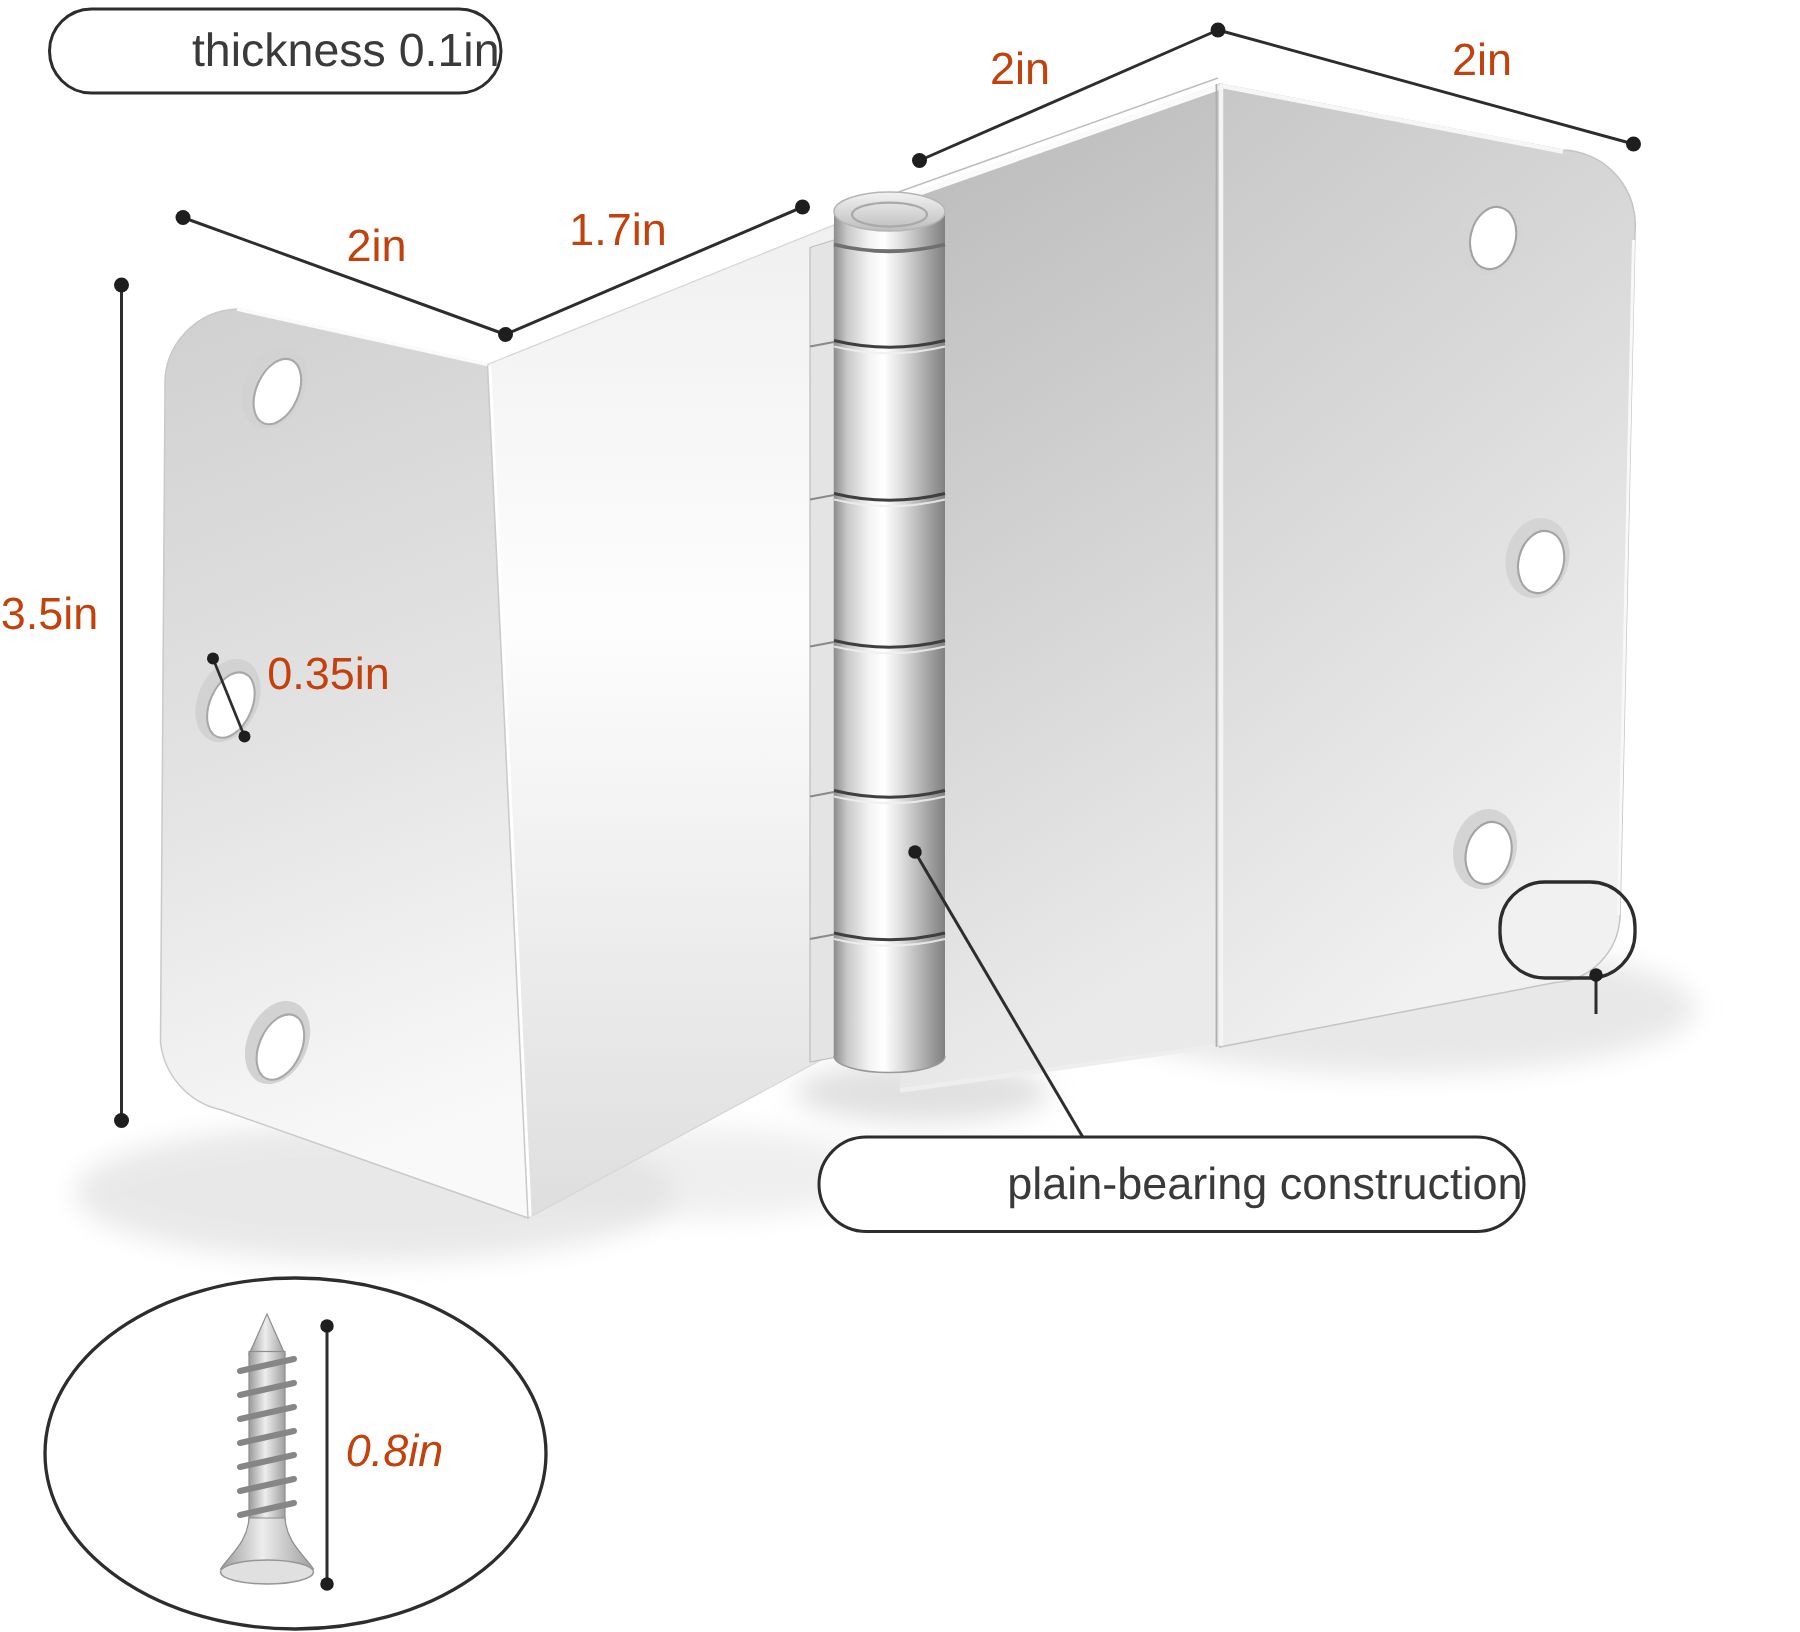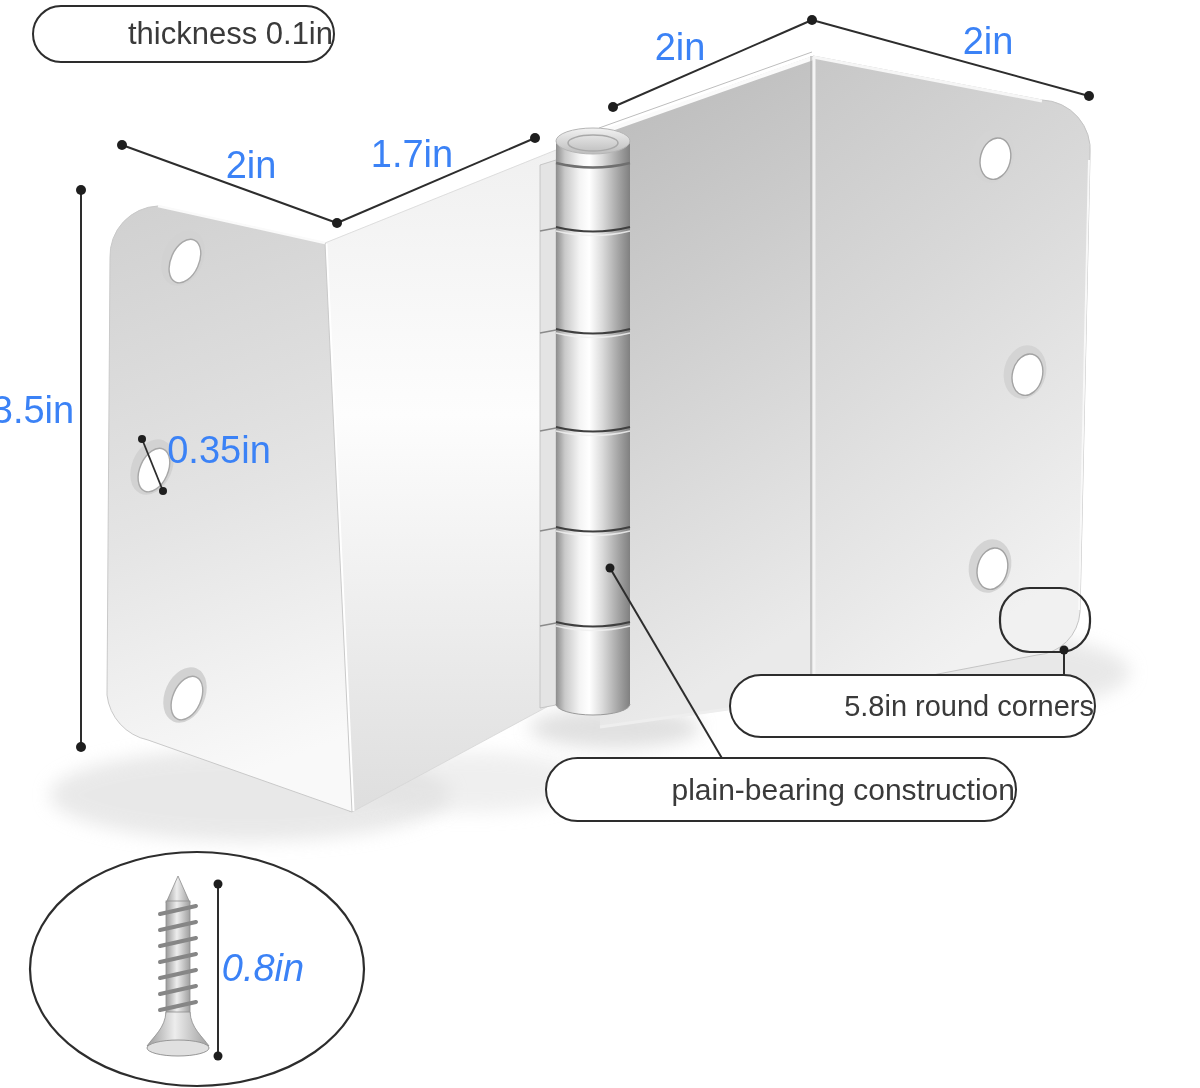--- a/index.html
+++ b/index.html
@@ -10,21 +10,21 @@
   .art{position:absolute;left:0;top:0;width:1200px;height:1088px;}
   .pill{
     position:absolute;display:flex;align-items:center;justify-content:flex-end;
     border:2.5px solid #2d2d2d;background:#ffffff;color:#3a3a3a;
     border-radius:40px;white-space:nowrap;z-index:3;
   }
   .pill-thickness{left:32px;top:5px;width:299px;height:54px;font-size:31px;}
   .pill-corner{left:729px;top:674px;width:363px;height:60px;font-size:29px;}
   .pill-bearing{left:545px;top:757px;width:468px;height:61px;font-size:30px;}
   .dim{
-    position:absolute;transform:translate(-50%,-50%);font-size:38px;color:#3b82f6;
+    position:absolute;transform:translate(-50%,-50%);font-size:30px;color:#c2410c;
     white-space:nowrap;z-index:3;
   }
   .dim-2a{left:680px;top:47px;}
   .dim-2b{left:988px;top:41px;}
   .dim-2c{left:251px;top:165px;}
   .dim-17{left:412px;top:154px;}
   .dim-35{left:33px;top:410px;}
   .dim-035{left:219px;top:450px;}
   .dim-08{left:263px;top:968px;font-style:italic;}
 </style>
@@ -220,23 +220,20 @@
         <path d="M 160 1010 L 196 1002"></path>
       </g>
       <path d="M 166 1012 C 165 1028 154 1036 147 1046 L 209 1046 C 202 1036 191 1028 190 1012 Z" fill="url(#gShaft)" stroke="#8e8e8e" stroke-width="0.8"></path>
       <ellipse cx="178" cy="1048" rx="31" ry="8" fill="#e0e0e0" stroke="#969696" stroke-width="1"></ellipse>
     </g>
   </svg>
 
   <div class="pill pill-thickness">
     <span>thickness 0.1in</span>
   </div>
-  <div class="pill pill-corner">
-    <span>5.8in round corners</span>
-  </div>
   <div class="pill pill-bearing">
     <span>plain-bearing construction</span>
   </div>
 
   <div class="dim dim-2a">2in</div>
   <div class="dim dim-2b">2in</div>
   <div class="dim dim-2c">2in</div>
   <div class="dim dim-17">1.7in</div>
   <div class="dim dim-35">3.5in</div>
   <div class="dim dim-035">0.35in</div>

